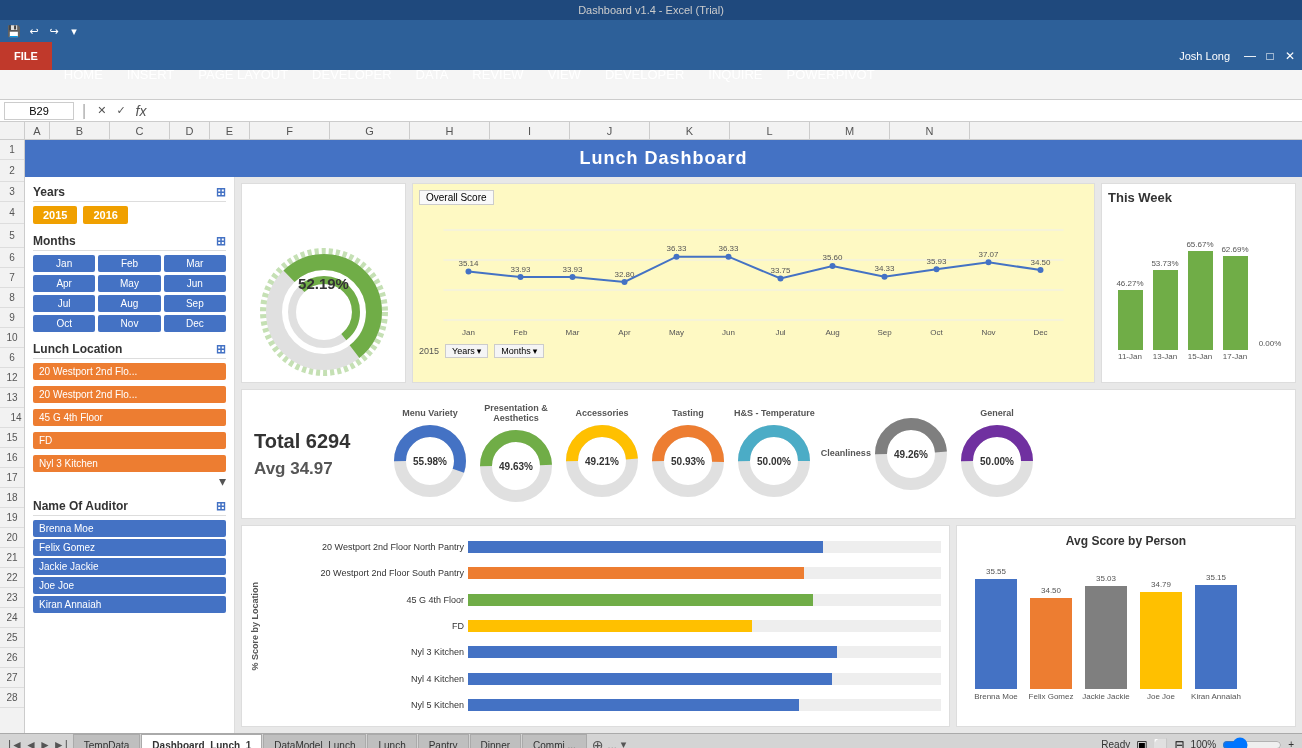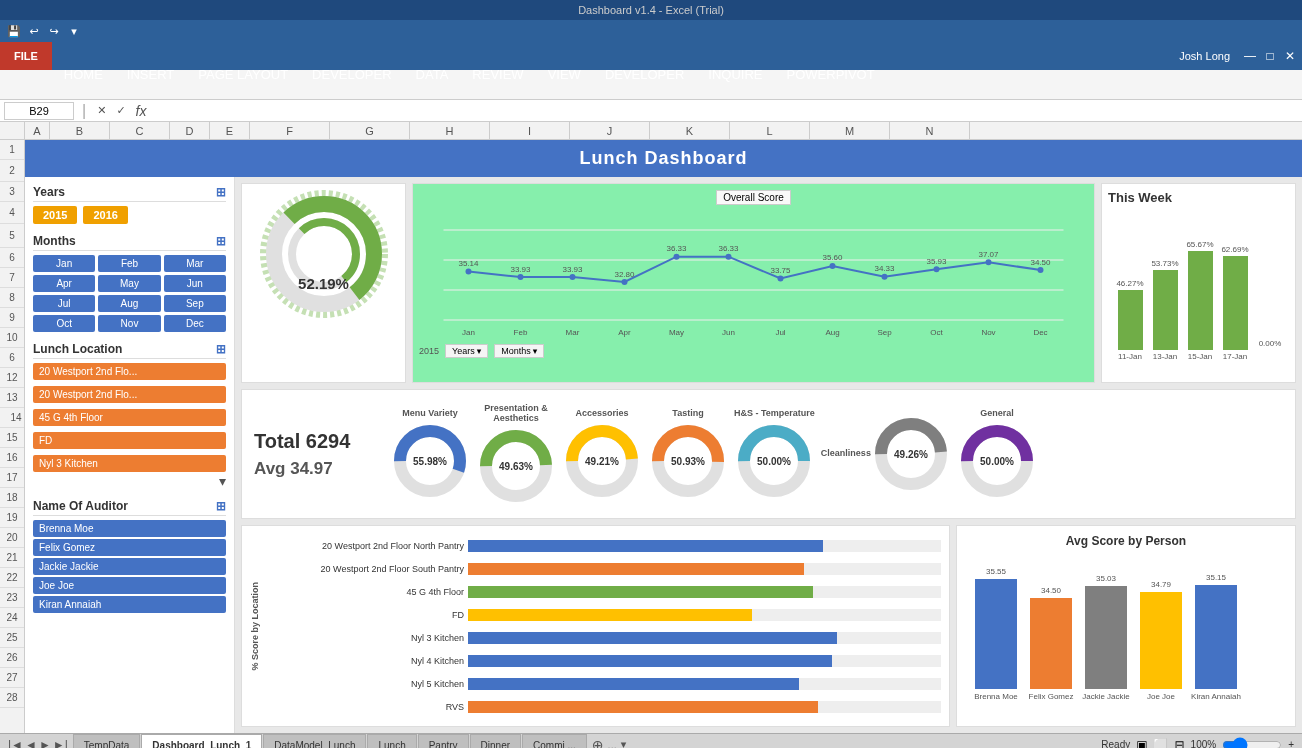--- a/index.html
+++ b/index.html
@@ -477,36 +477,36 @@
             <div class="auditor-item">Joe Joe</div>
             <div class="auditor-item">Kiran Annaiah</div>
           </div>
         </div>
       </div>
 
       <div style="flex:1; display:flex; flex-direction:column; gap:6px; padding:6px; overflow:hidden;">
 
         <div style="display:flex; gap:6px; height:200px;">
 
-          <div style="width:165px; background:white; border:1px solid #ddd; display:flex; flex-direction:column; align-items:center; justify-content:flex-start; position:relative;">
+          <div style="width:165px; background:white; border:1px solid #ddd; display:flex; flex-direction:column; align-items:center; justify-content:flex-end; position:relative;">
             <svg width="140" height="140" viewBox="0 0 140 140">
 
               <circle cx="70" cy="70" r="60" fill="none" stroke="#c5e0b4" stroke-width="8" stroke-dasharray="4,3"></circle>
 
               <circle cx="70" cy="70" r="50" fill="none" stroke="#e0e0e0" stroke-width="16"></circle>
 
               <circle cx="70" cy="70" r="50" fill="none" stroke="#70ad47" stroke-width="16" stroke-dasharray="163 151" stroke-dashoffset="39" transform="rotate(-90 70 70)"></circle>
 
               <circle cx="70" cy="70" r="32" fill="none" stroke="#e0e0e0" stroke-width="8"></circle>
               <circle cx="70" cy="70" r="32" fill="none" stroke="#70ad47" stroke-width="8" stroke-dasharray="104 97" stroke-dashoffset="25" transform="rotate(-90 70 70)"></circle>
             </svg>
             <div style="position:absolute; top:50%; left:50%; transform:translate(-50%,-50%); font-size:15px; font-weight:bold; color:#333;">52.19%</div>
           </div>
 
-          <div style="flex:1; background:#86efac; border:1px solid #ddd; padding:6px; position:relative; overflow:hidden;text-align:center;">
+          <div style="flex:1; background:#fef9c3; border:1px solid #ddd; padding:6px; position:relative; overflow:hidden;">
             <div style="margin-bottom:3px;">
               <span class="chart-title-badge">Overall Score</span>
             </div>
             <svg width="100%" height="130" viewBox="0 0 620 130">
 
               <line x1="0" y1="20" x2="620" y2="20" stroke="#eee" stroke-width="1"></line>
               <line x1="0" y1="50" x2="620" y2="50" stroke="#eee" stroke-width="1"></line>
               <line x1="0" y1="80" x2="620" y2="80" stroke="#eee" stroke-width="1"></line>
               <line x1="0" y1="110" x2="620" y2="110" stroke="#eee" stroke-width="1"></line>
 
@@ -707,27 +707,20 @@
                 <div style="width:200px; font-size:9px; color:#333; text-align:right;">Nyl 4 Kitchen</div>
                 <div style="flex:1; position:relative; height:12px; background:#eee;">
                   <div style="width:77%; height:100%; background:#4472c4;"></div>
 
                 </div>
               </div>
               <div style="display:flex; align-items:center; gap:4px; height:16px;">
                 <div style="width:200px; font-size:9px; color:#333; text-align:right;">Nyl 5 Kitchen</div>
                 <div style="flex:1; position:relative; height:12px; background:#eee;">
                   <div style="width:70%; height:100%; background:#4472c4;"></div>
-
-                </div>
-              </div>
-              <div style="display:flex; align-items:center; gap:4px; height:16px;">
-                <div style="width:200px; font-size:9px; color:#333; text-align:right;">RVS</div>
-                <div style="flex:1; position:relative; height:12px; background:#eee;">
-                  <div style="width:74%; height:100%; background:#ed7d31;"></div>
 
                 </div>
               </div>
             </div>
           </div>
 
           <div style="width:340px; background:white; border:1px solid #ddd; padding:8px;">
             <div style="font-size:12px; font-weight:bold; color:#333; text-align:center; margin-bottom:6px;">Avg Score by Person</div>
             <svg width="310" height="150" viewBox="0 0 310 150">
 

